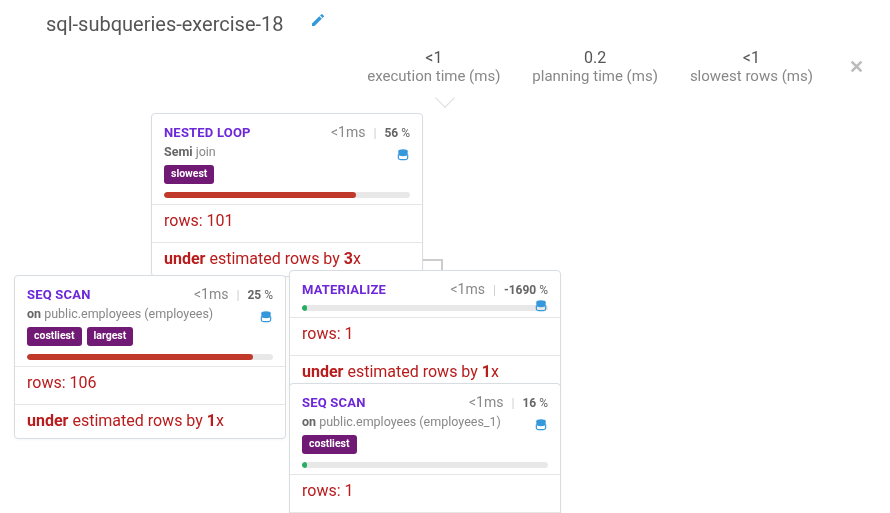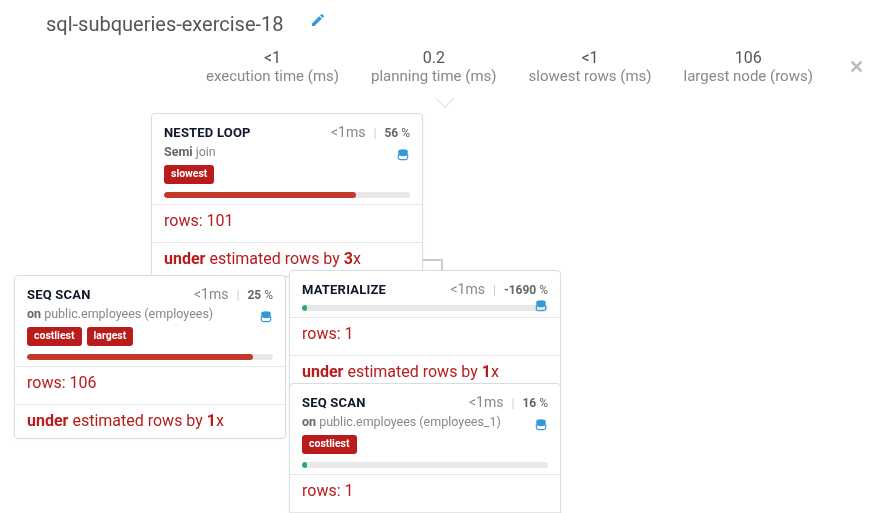--- a/index.html
+++ b/index.html
@@ -85,40 +85,40 @@
     color: #666;
   }
   .node .hd {
     display: flex;
     align-items: baseline;
     gap: 8px;
     margin-bottom: 4px;
   }
   .node .hd .name {
     font-weight: 700;
-    color: #0f172a;
+    color: #6d28d9;
     font-size: 13px;
     letter-spacing: .2px;
   }
   .node .hd .spacer { flex: 1; }
   .node .hd .time { color: #888; font-size: 14px; }
   .node .hd .sep { color: #cfcfcf; }
   .node .hd .pct { color: #666; font-size: 12px; }
   .node .hd .pct b { font-weight: 700; }
   .node .sub { color: #888; margin-bottom: 6px; }
   .node .sub b { font-weight: 700; color: #666; }
   .node .db-ico {
     position: absolute;
     right: 12px;
     top: 34px;
     color: #3498db;
   }
   .tags { display: flex; gap: 5px; margin: 4px 0 8px 0; }
   .tag {
-    background: #b91c1c;
+    background: #701a75;
     color: #fff;
     font-size: 10.5px;
     font-weight: 700;
     padding: 2px 7px;
     border-radius: 3px;
     line-height: 1.4;
   }
   .bar-track {
     height: 6px;
     background: #e8e8e8;
@@ -166,24 +166,20 @@
     <div class="lbl">execution time (ms)</div>
   </div>
   <div class="stat">
     <div class="val">0.2</div>
     <div class="lbl">planning time (ms)</div>
   </div>
   <div class="stat">
     <div class="val">&lt;1</div>
     <div class="lbl">slowest rows (ms)</div>
   </div>
-  <div class="stat">
-    <div class="val">106</div>
-    <div class="lbl">largest node (rows)</div>
-  </div>
   <span class="close-x">✕</span>
   <div class="pointer"></div>
 </div>
 
 <div class="canvas">
 
   <div class="connector" style="left:179px; top:160px; width:264px; height:16px; border-bottom:none;"></div>
   <div class="connector" style="left:423px; top:265px; width:0; height:20px; border-right:none; border-top:none; border-bottom:none;"></div>
 
   <div class="node" style="left:151px; top:14px;">

